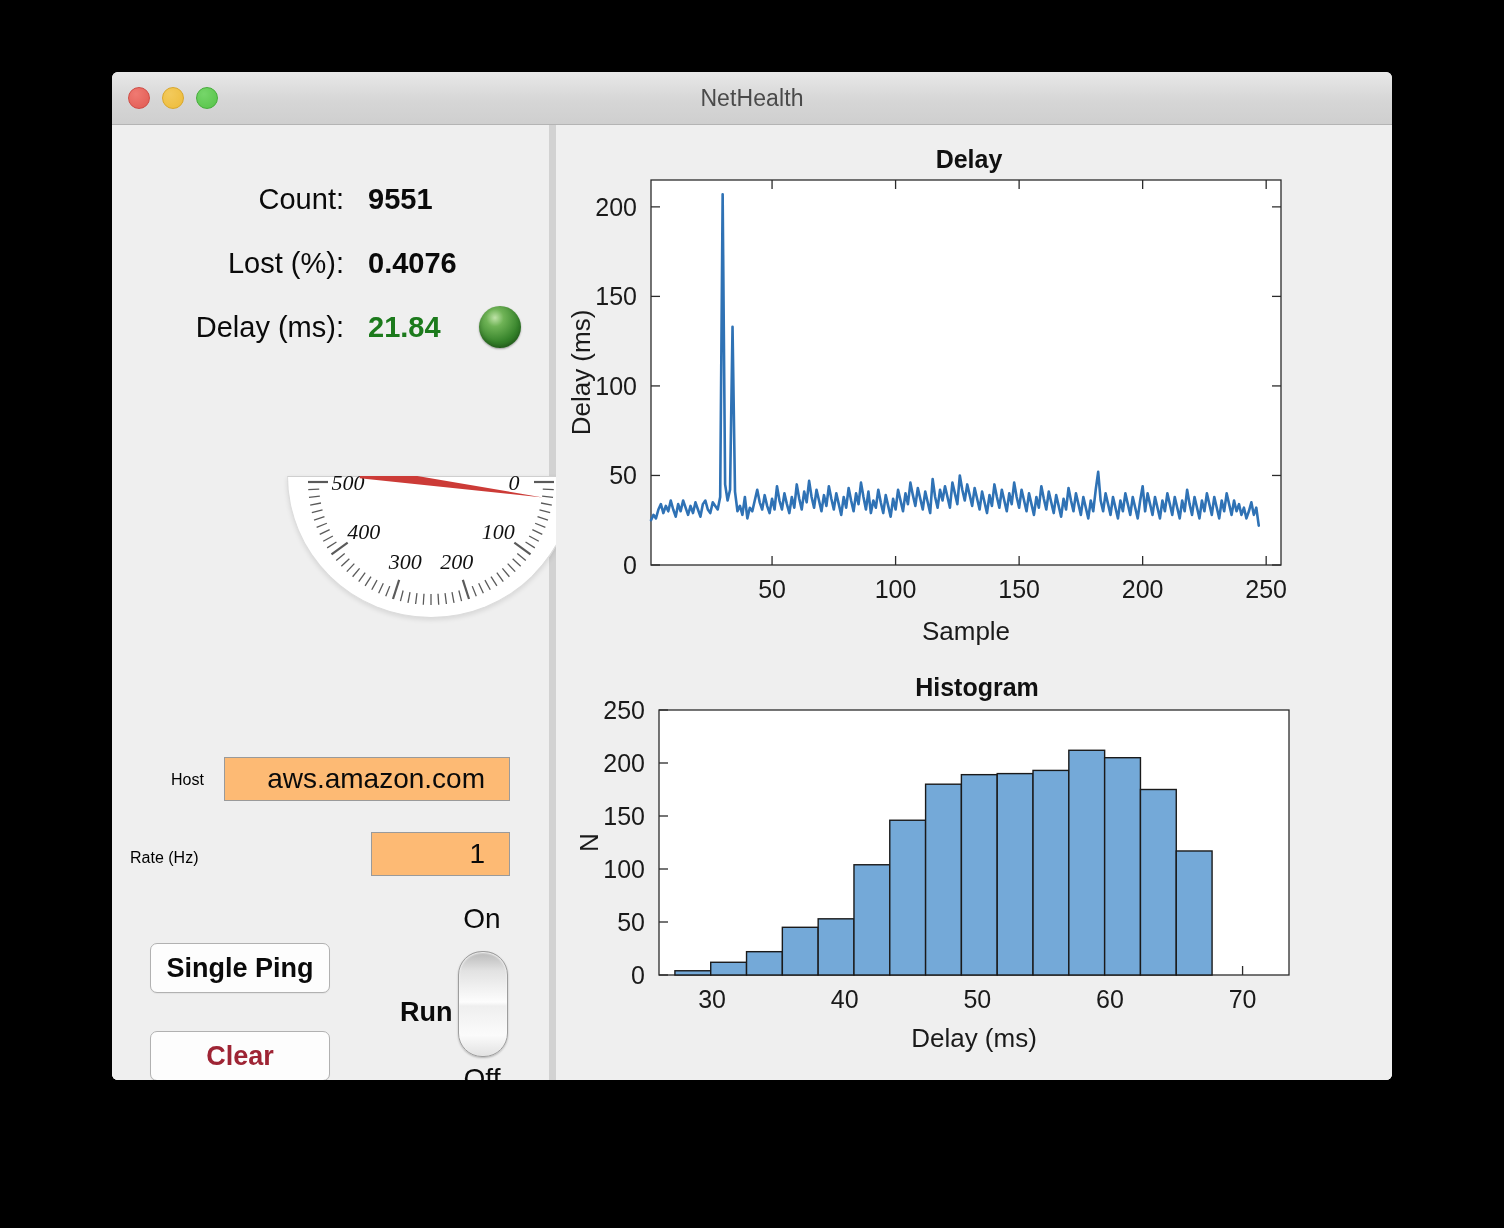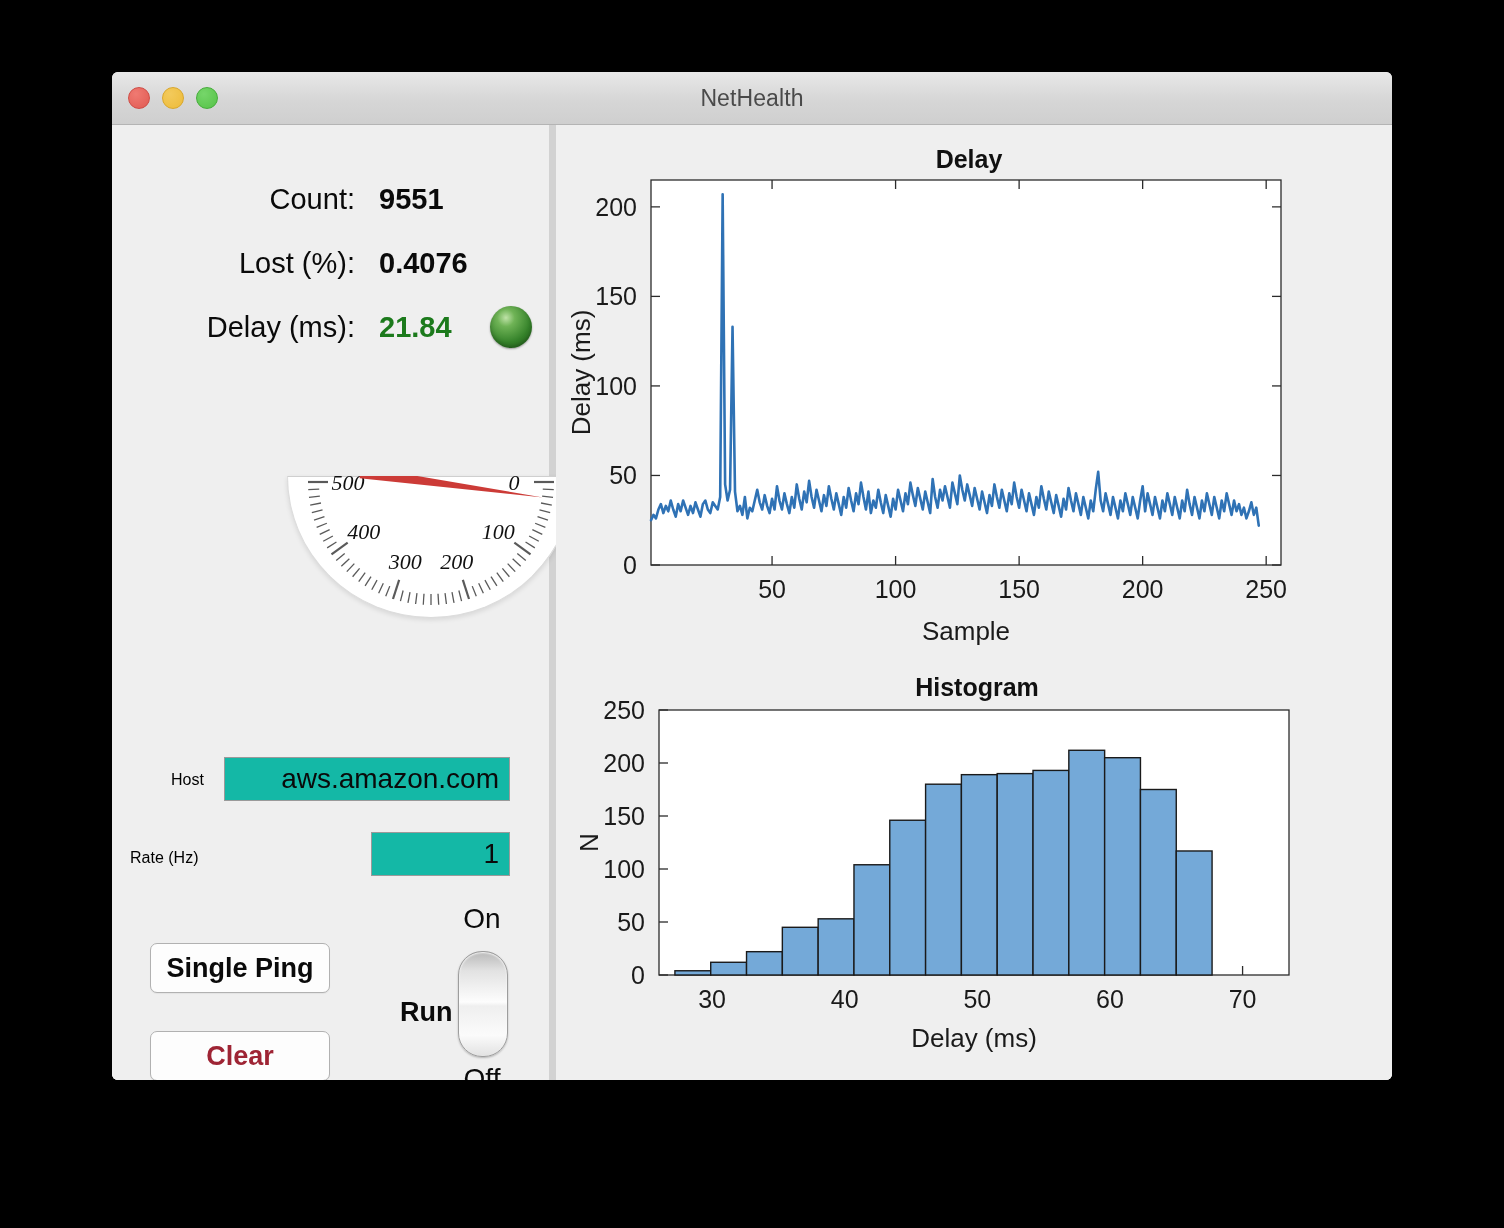--- a/index.html
+++ b/index.html
@@ -23,21 +23,21 @@
   .dot.yellow{background:radial-gradient(circle at 35% 30%,#f3ca5c,#edbb39);border:1px solid #d9a72c;}
   .dot.green{background:radial-gradient(circle at 35% 30%,#76d66a,#55c247);border:1px solid #46ad3b;}
 
   .body-area{position:relative;height:956px;background:#efefef;display:flex;}
   .left-panel{width:437px;position:relative;background:#efefef;}
   .divider{width:7px;background:#d2d2d2;}
   .right-panel{flex:1;position:relative;background:#efefef;}
 
   
   .readouts{position:absolute;left:0;top:42px;width:100%;}
-  .row{display:flex;align-items:center;height:64px;padding-left:11px;}
+  .row{display:flex;align-items:center;height:64px;}
   .r-label{width:232px;text-align:right;font-size:29px;color:#0a0a0a;}
   .r-value{margin-left:24px;font-size:29px;font-weight:bold;color:#0a0a0a;text-align:center;}
   .r-value.green{color:#1c7a1c;}
   .lamp{
     margin-left:38px;width:42px;height:42px;border-radius:50%;
     background:radial-gradient(circle at 38% 28%,#bfe3a8 0%,#6fb356 22%,#35822a 62%,#1f5e18 100%);
     box-shadow:0 1px 2px rgba(0,0,0,.35), inset 0 -2px 4px rgba(0,0,0,.25);
   }
 
   
@@ -48,23 +48,23 @@
     border:1px solid #dcdcdc;
     border-top:1px solid #cfcfcf;
     border-radius:0 0 144px 144px / 0 0 142px 142px;
     box-shadow:0 2px 5px rgba(0,0,0,.10);
   }
   .gauge-svg{position:absolute;inset:0;}
 
   
   .ctrl{position:absolute;}
   .textbox{
-    background:#14b8a6;border:1px solid #9a9a9a;
+    background:#fdba74;border:1px solid #9a9a9a;
     font-size:28px;color:#0a0a0a;text-align:right;
-    padding:5px 10px;box-sizing:border-box;
+    padding:5px 24px;box-sizing:border-box;
     font-family:"Liberation Sans",sans-serif;
   }
   .btn{
     background:#fdfdfd;border:1px solid #b1b1b1;border-radius:7px;
     font-size:27px;font-weight:bold;box-sizing:border-box;
     font-family:"Liberation Sans",sans-serif;cursor:pointer;
     box-shadow:0 1px 1px rgba(0,0,0,.05);
   }
   .btn.ping{color:#0a0a0a;}
   .btn.clear{color:#9e2434;}

